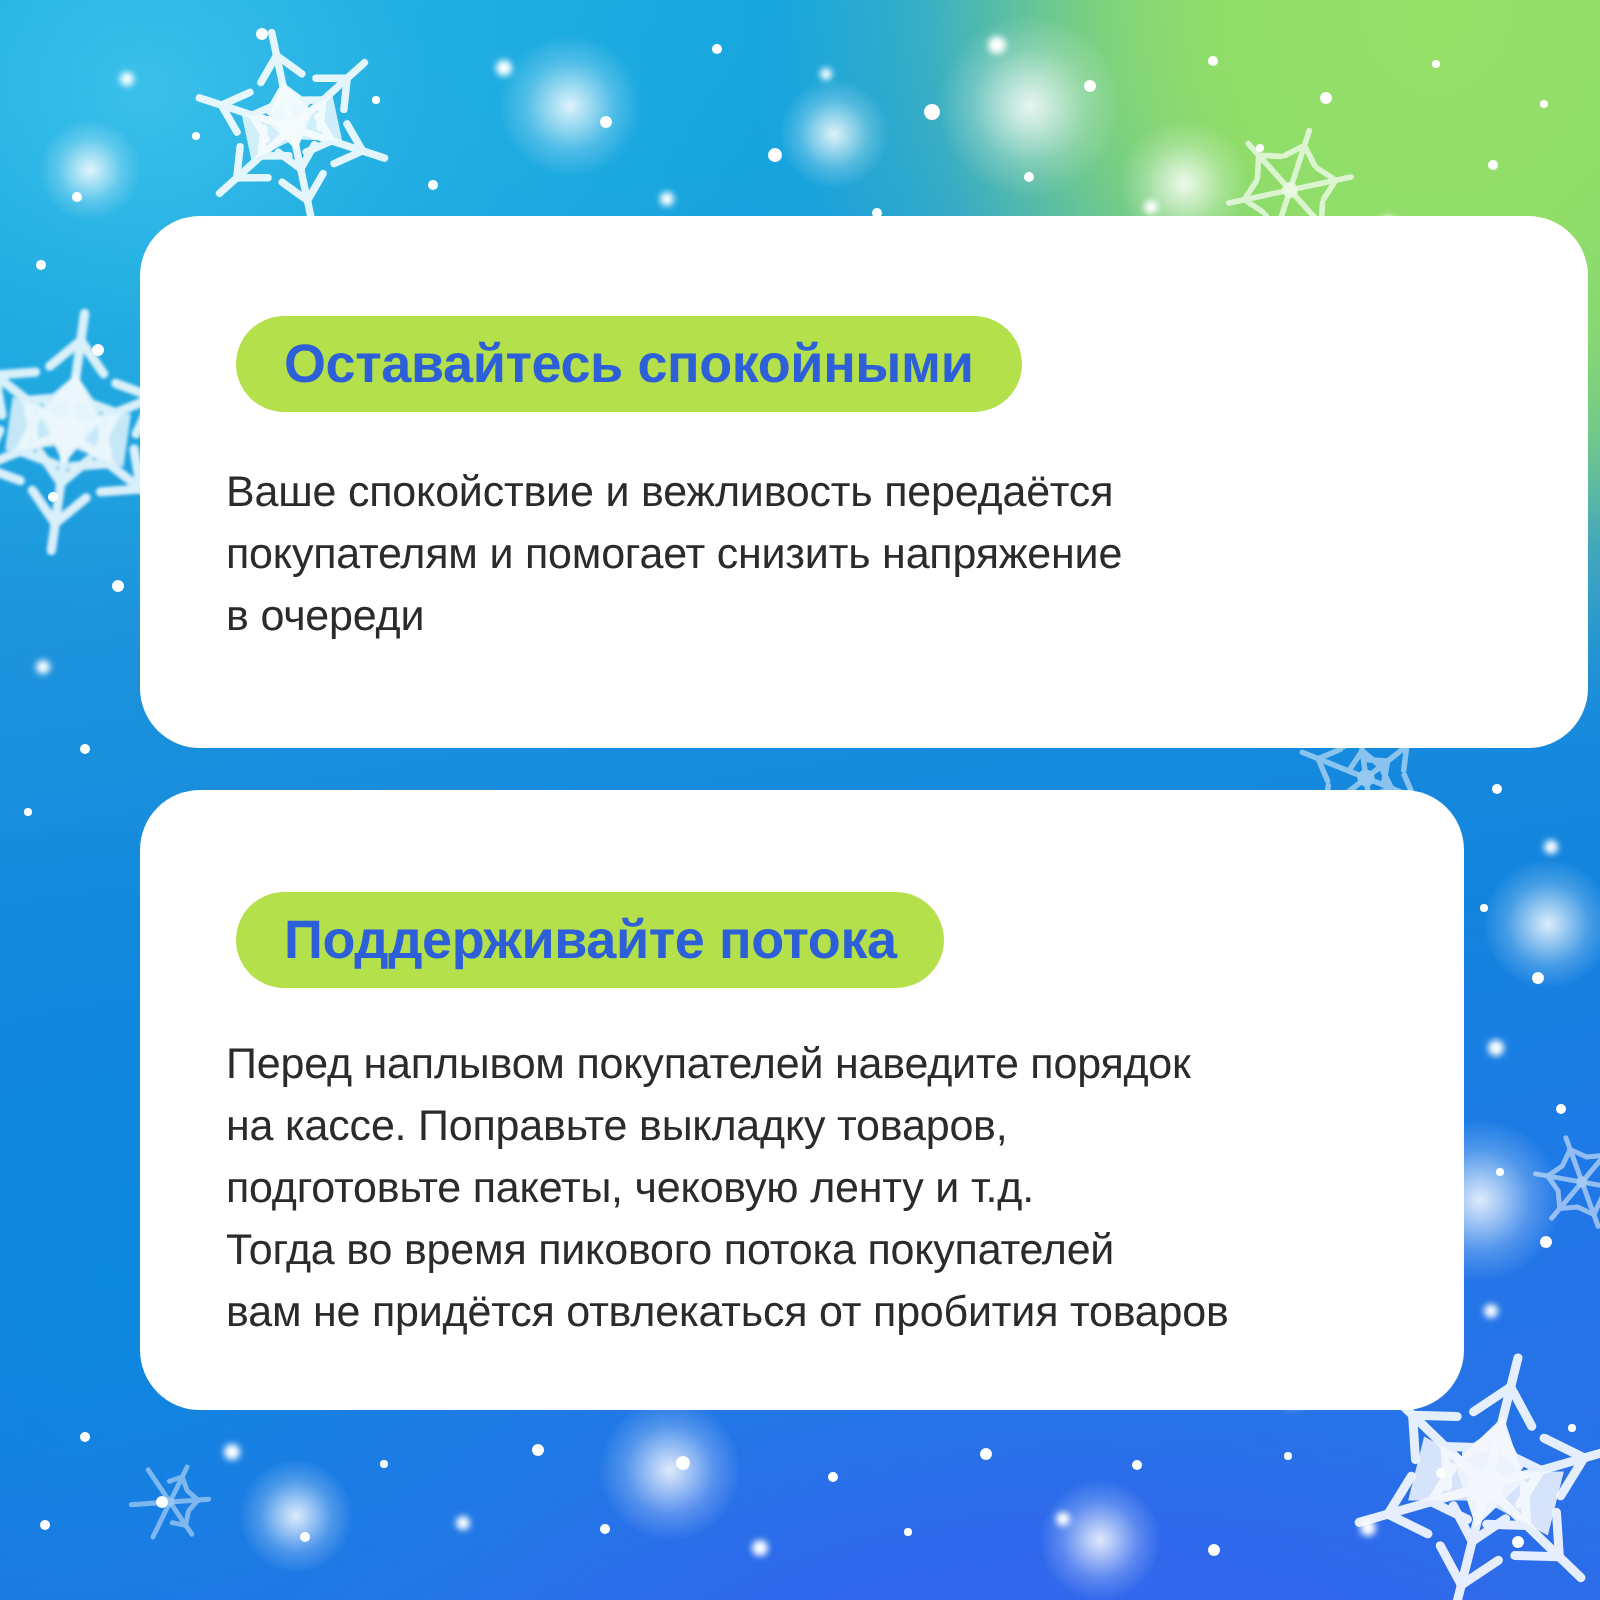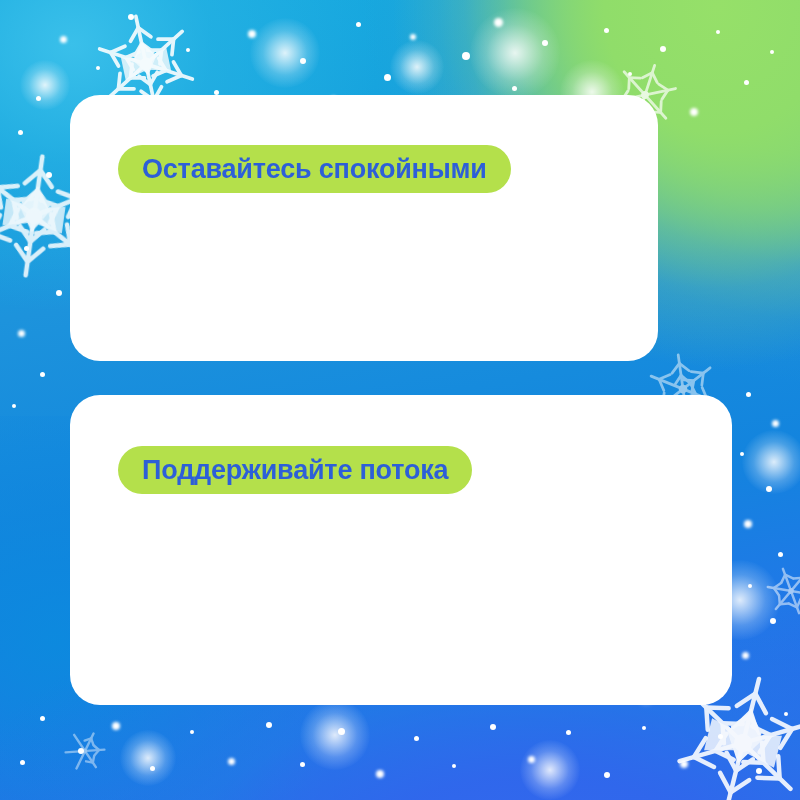--- a/index.html
+++ b/index.html
@@ -119,21 +119,21 @@
     transform-origin: 50% 50%;
   }
   .flake svg { display: block; width: 100%; height: 100%; }
 
   
   .card {
     position: absolute;
     background: #ffffff;
     border-radius: 30px;
   }
-  #card-calm  { left: 70px; top: 95px;  width: 588px; height: 266px; }
+  #card-calm  { left: 70px; top: 108px;  width: 724px; height: 266px; }
   #card-order { left: 70px; top: 395px; width: 662px; height: 310px; }
 
   .pill {
     display: inline-block;
     background: #B4E04B;
     border-radius: 26px;
     color: #2D5FD8;
     font-size: 27px;
     font-weight: bold;
     letter-spacing: -0.2px;
@@ -505,19 +505,27 @@
           <line x1="50" y1="24" x2="41" y2="33"></line>
             <line x1="50" y1="24" x2="59" y2="33"></line>
         </g>
       </g>
       <circle cx="50" cy="50" r="4" fill="#ffffff"></circle>
     </svg>
   </div>
 
   <div class="card" id="card-calm">
     <div class="pill" id="pill-calm">Оставайтесь спокойными</div>
+    <div class="body-text" id="text-calm">Ваше спокойствие и вежливость передаётся
+покупателям и помогает снизить напряжение
+в очереди</div>
   </div>
 
   <div class="card" id="card-order">
     <div class="pill" id="pill-order">Поддерживайте потока</div>
+    <div class="body-text" id="text-order">Перед наплывом покупателей наведите порядок
+на кассе. Поправьте выкладку товаров,
+подготовьте пакеты, чековую ленту и т.д.
+Тогда во время пикового потока покупателей
+вам не придётся отвлекаться от пробития товаров</div>
   </div>
 
 </div>
 
 </body></html>

